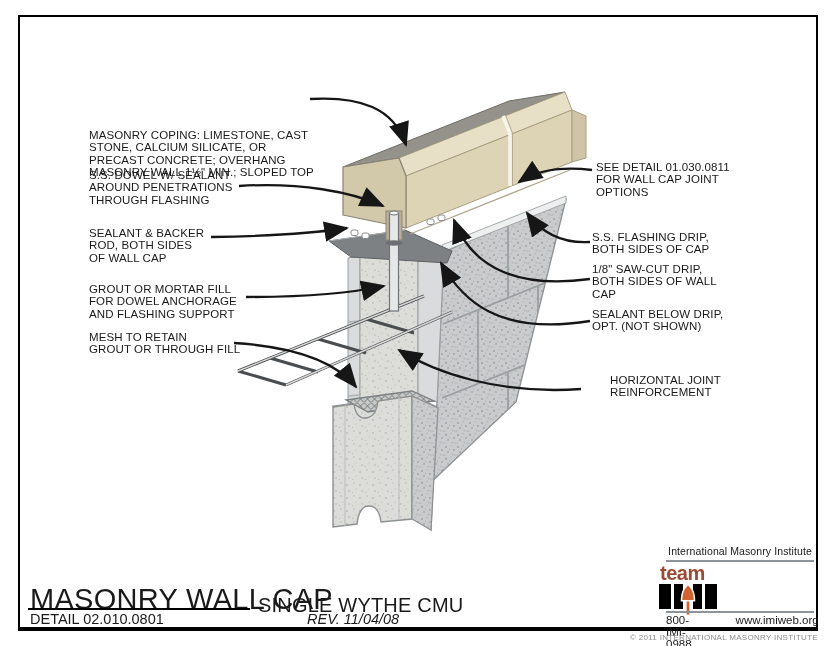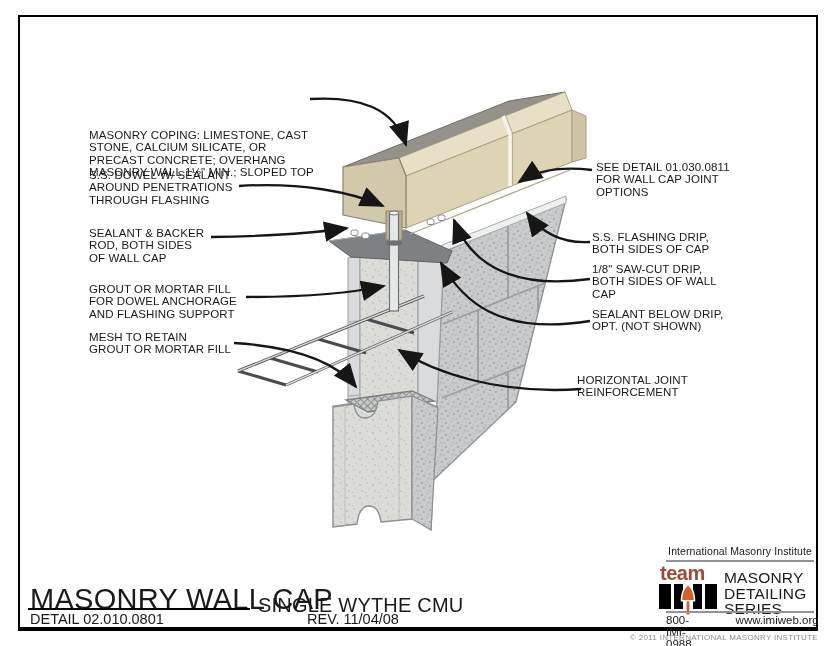--- a/index.html
+++ b/index.html
@@ -14,21 +14,21 @@
   #diagram-svg{position:absolute;left:0;top:0;}
   .ann{
     position:absolute;font-size:11.5px;line-height:12.4px;letter-spacing:.1px;
     white-space:pre-line;
   }
   
   #page-title{position:absolute;left:30px;top:583px;font-size:29px;letter-spacing:.3px;}
   #page-subtitle{position:absolute;left:258px;top:594px;font-size:20px;letter-spacing:.2px;}
   #title-underline{position:absolute;left:28px;top:608px;width:222px;height:2px;background:#000;}
   #detail-number{position:absolute;left:30px;top:611px;font-size:14.5px;}
-  #revision{position:absolute;left:307px;top:611px;font-size:14.5px;}
+  #revision{position:absolute;left:307px;top:611px;font-size:14.5px;font-style:italic;}
   
   #institute-name{position:absolute;right:26px;top:545px;width:148px;text-align:center;font-size:10.5px;letter-spacing:.1px;}
   .brand-rule{position:absolute;right:26px;width:148px;height:1.5px;background:#8d959a;}
   #brand-rule-1{top:560px;}
   #brand-rule-2{top:611px;}
   #logo-row{position:absolute;right:33px;top:564px;width:148px;display:flex;gap:7px;align-items:flex-start;}
   #series-text{font-size:15.5px;line-height:15.5px;font-weight:500;letter-spacing:.2px;white-space:pre-line;padding-top:6px;}
   #contact-row{position:absolute;right:26px;top:614px;width:148px;display:flex;justify-content:space-between;font-size:11.5px;font-weight:500;gap:44px;}
   #copyright{position:absolute;right:22px;top:633px;font-size:8px;color:#8c8c8c;letter-spacing:.3px;text-align:right;}
 </style>
@@ -169,32 +169,32 @@
 <div class="ann" style="left:89px;top:169px;">S.S. DOWEL W/ SEALANT
 AROUND PENETRATIONS
 THROUGH FLASHING</div>
 <div class="ann" style="left:89px;top:227px;">SEALANT &amp; BACKER
 ROD, BOTH SIDES
 OF WALL CAP</div>
 <div class="ann" style="left:89px;top:283px;">GROUT OR MORTAR FILL
 FOR DOWEL ANCHORAGE
 AND FLASHING SUPPORT</div>
 <div class="ann" style="left:89px;top:331px;">MESH TO RETAIN
-GROUT OR MORTAR FILL</div>
+GROUT OR THROUGH FILL</div>
 <div class="ann" style="left:596px;top:161px;">SEE DETAIL 01.030.0811
 FOR WALL CAP JOINT
 OPTIONS</div>
 <div class="ann" style="left:592px;top:231px;">S.S. FLASHING DRIP,
 BOTH SIDES OF CAP</div>
 <div class="ann" style="left:592px;top:263px;">1/8" SAW-CUT DRIP,
 BOTH SIDES OF WALL
 CAP</div>
 <div class="ann" style="left:592px;top:308px;">SEALANT BELOW DRIP,
 OPT. (NOT SHOWN)</div>
-<div class="ann" style="left:577px;top:374px;">HORIZONTAL JOINT
+<div class="ann" style="left:610px;top:374px;">HORIZONTAL JOINT
 REINFORCEMENT</div>
 
 <div id="page-title">MASONRY WALL CAP</div>
 <div id="page-subtitle">SINGLE WYTHE CMU</div>
 <div id="title-underline"></div>
 <div id="detail-number">DETAIL 02.010.0801</div>
 <div id="revision">REV. 11/04/08</div>
 
 <div id="institute-name">International Masonry Institute</div>
 <div id="brand-rule-1" class="brand-rule"></div>
@@ -204,22 +204,19 @@
     <g fill="#000000">
       <rect x="0" y="20" width="12" height="25"></rect>
       <rect x="15" y="20" width="9" height="25"></rect>
       <rect x="34" y="20" width="9" height="25"></rect>
       <rect x="46" y="20" width="12" height="25"></rect>
     </g>
     <path fill="#ffffff" d="M29,19.5 C34.3,23.5 36.3,29.5 36.3,37.5 L21.7,37.5 C21.7,29.5 23.7,23.5 29,19.5 Z"></path>
     <path fill="#d2622f" d="M29,21.5 C33,25 34.7,30 34.7,36 L23.3,36 C23.3,30 25,25 29,21.5 Z"></path>
     <rect x="27.6" y="37.5" width="2.8" height="13" fill="#d2622f"></rect>
   </svg>
-  <div id="series-text">MASONRY
-DETAILING
-SERIES</div>
 </div>
 <div id="brand-rule-2" class="brand-rule"></div>
 <div id="contact-row">
   <span>800-IMI-0988</span>
   <span>www.imiweb.org</span>
 </div>
 <div id="copyright">© 2011 INTERNATIONAL MASONRY INSTITUTE</div>
 
 </body></html>

